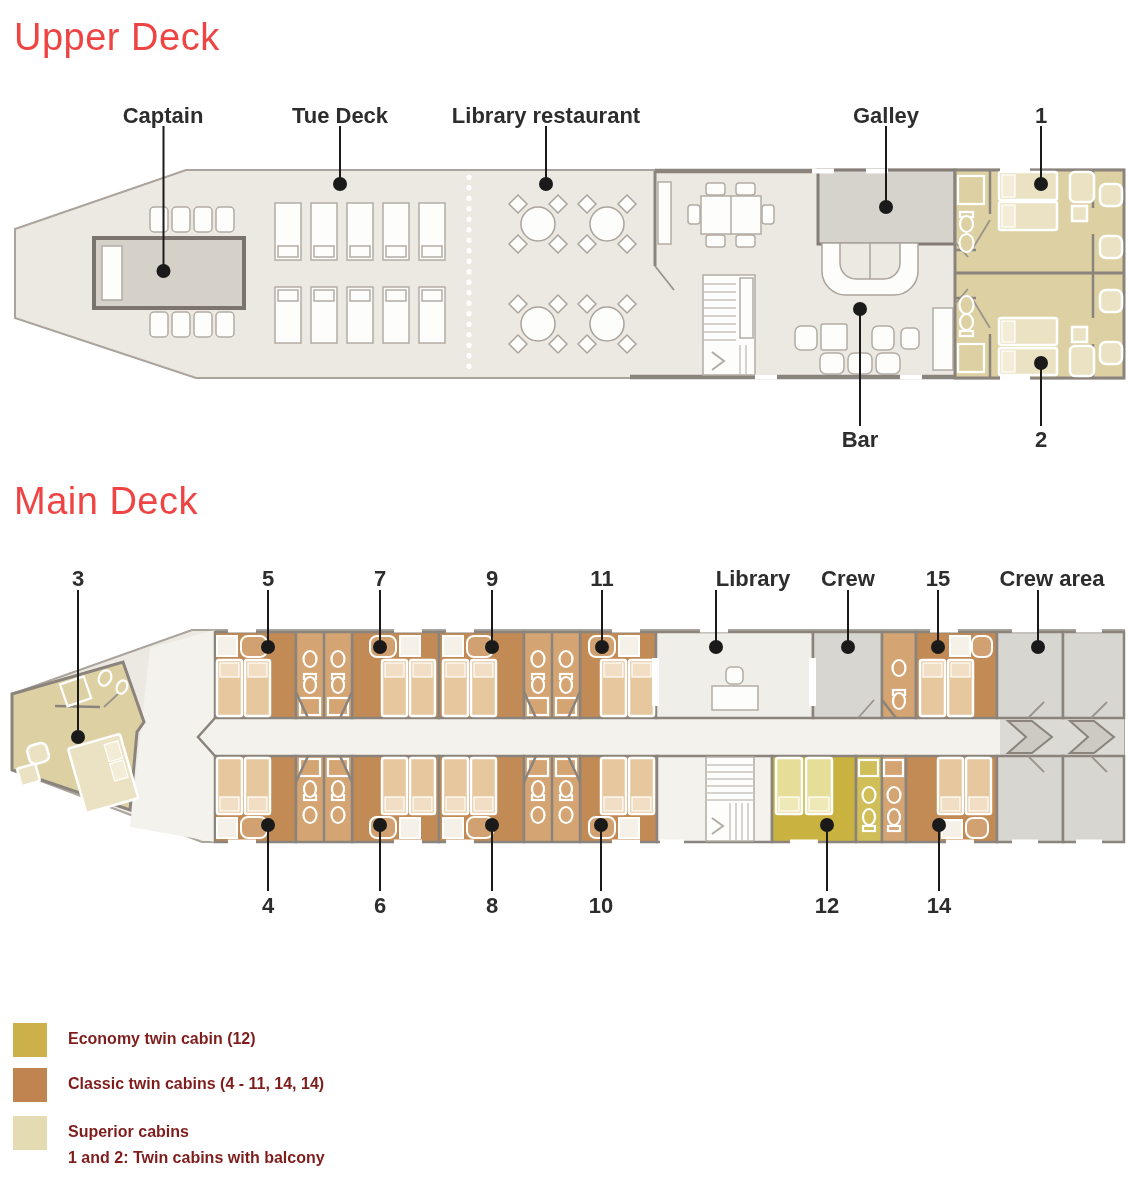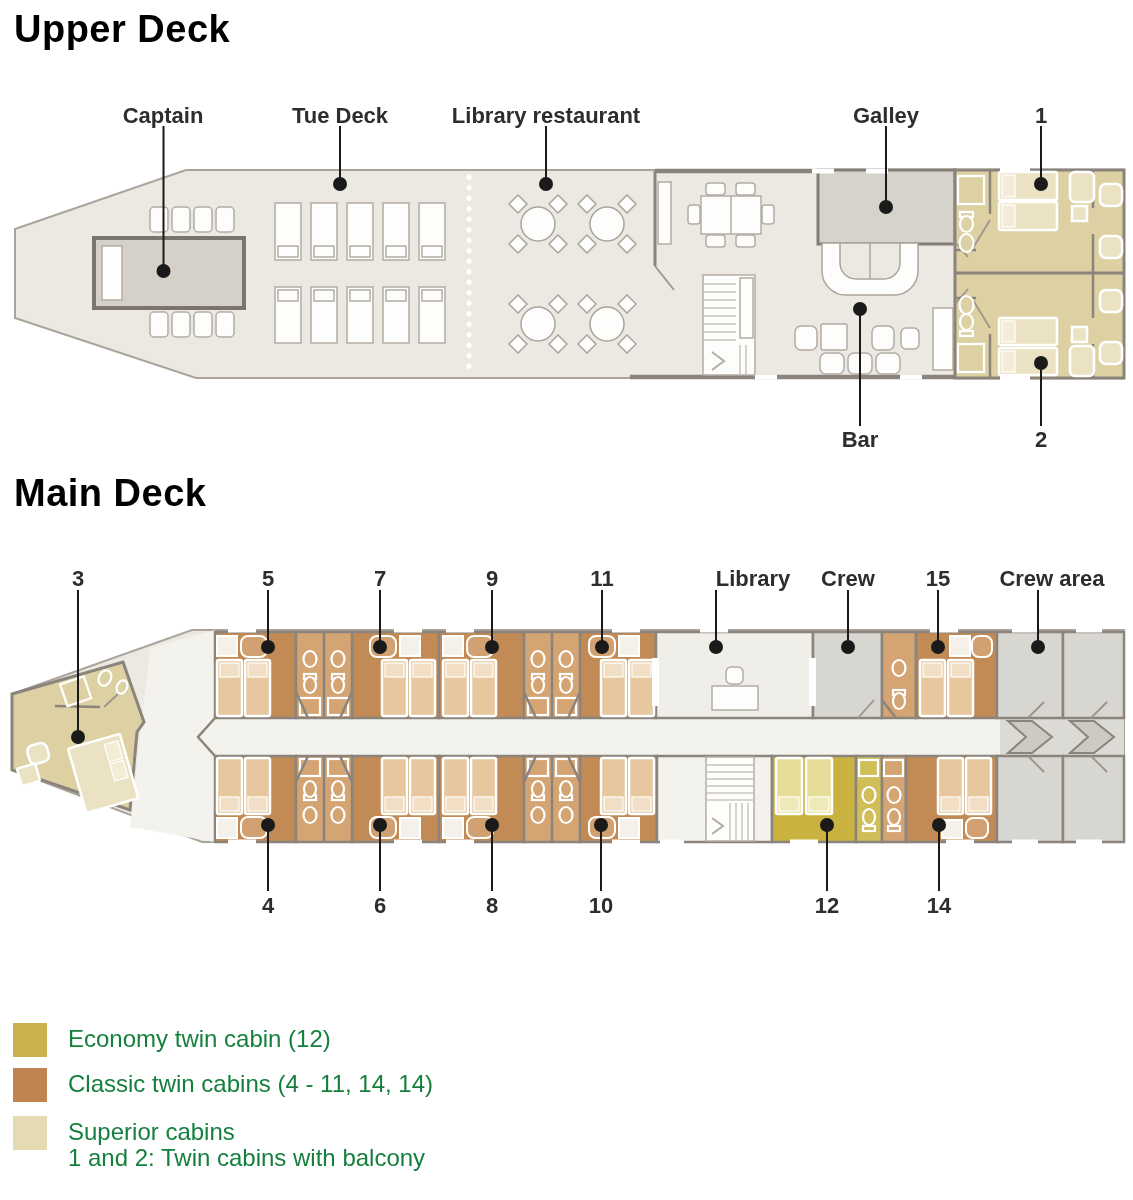--- a/index.html
+++ b/index.html
@@ -1,23 +1,23 @@
 <!DOCTYPE html>
 <html><head>
 <meta charset="utf-8">
 <style>
   html,body{margin:0;padding:0;background:#fff;}
   body{font-family:"Liberation Sans","DejaVu Sans",sans-serif;}
   .stage{position:relative;width:1133px;height:1200px;background:#fff;overflow:hidden;}
   .stage svg{position:absolute;left:0;top:0;}
-  .deck-title{position:absolute;font-size:38px;font-weight:700;color:#000000;letter-spacing:.5px;white-space:nowrap;}
+  .deck-title{position:absolute;font-size:38px;font-weight:400;color:#ef4444;letter-spacing:.5px;white-space:nowrap;margin-top:8px;}
   .lbl{position:absolute;transform:translateX(-50%);font-size:22px;font-weight:700;color:#2d2d2d;white-space:nowrap;}
   .lg-row{position:absolute;left:13px;display:flex;gap:21px;align-items:flex-start;}
   .sw{width:34px;height:34px;flex:0 0 34px;}
-  .lg-text{font-size:24px;font-weight:400;line-height:26px;color:#15803d;padding-top:3px;white-space:nowrap;}
+  .lg-text{font-size:16px;font-weight:700;line-height:26px;color:#7f1d1d;padding-top:3px;white-space:nowrap;}
   
   .wall{stroke:#8B847C;stroke-width:3;fill:none}
   .wallTk{stroke:#8B847C;stroke-width:4.5;fill:none}
   .wallThin{stroke:#8B847C;stroke-width:2.5;fill:none}
   .doorln{stroke:#9B948C;stroke-width:1.8;fill:none}
   .wfurn{fill:#FDFDFC;stroke:#B2ACA4;stroke-width:1.5}
   .tread{stroke:#C9C4BD;stroke-width:1.5;fill:none}
   .bedA{fill:#E6C79E;stroke:#fff;stroke-width:2.5}
   .bedAP{fill:#F1DEC4;stroke:#fff;stroke-width:1.2}
   .bedY{fill:#E6DE98;stroke:#fff;stroke-width:2.5}

